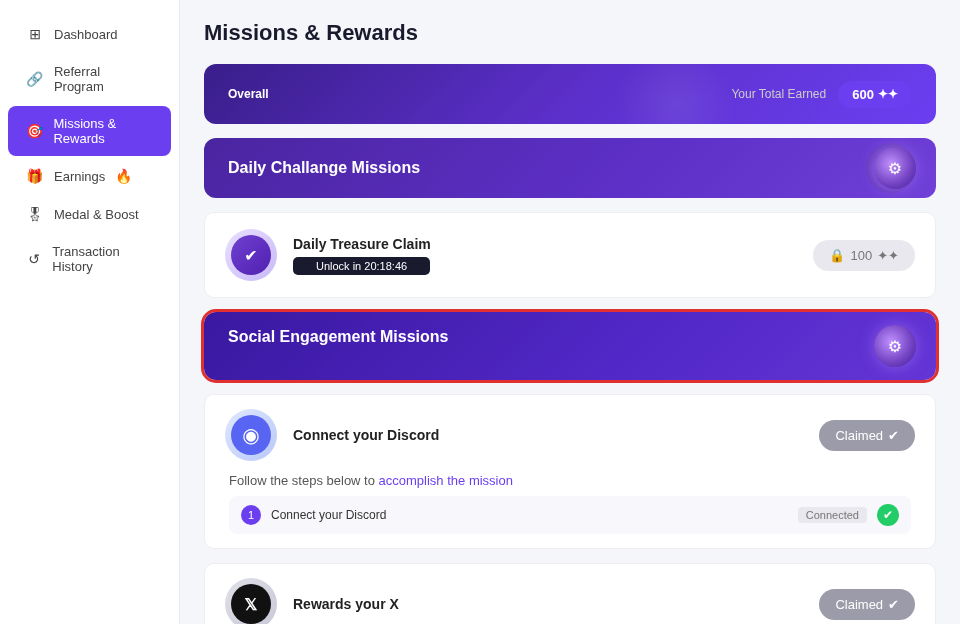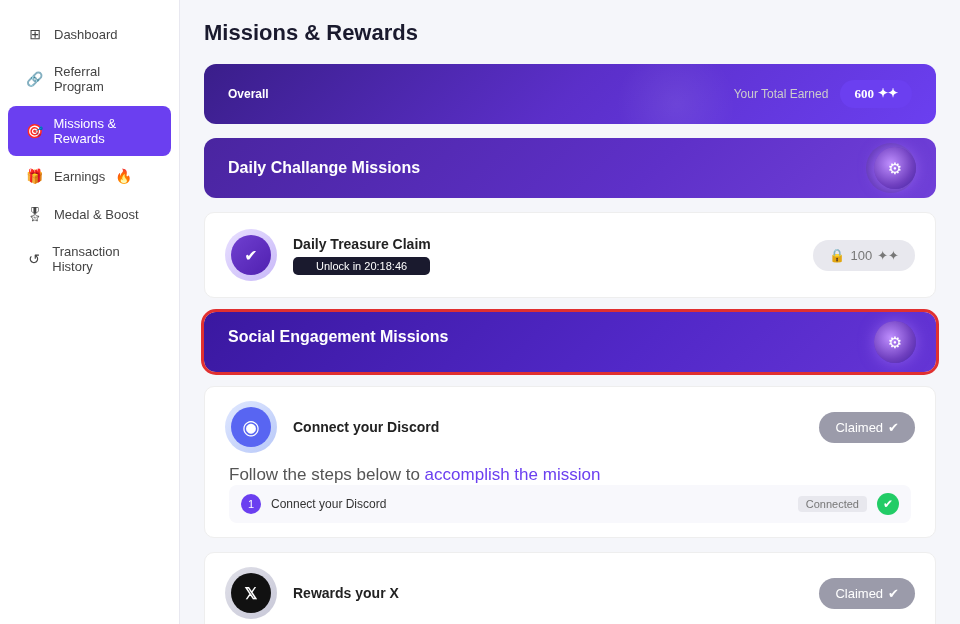--- a/index.html
+++ b/index.html
@@ -97,22 +97,22 @@
       font-size: 12px;
     }
     .earned-badge {
       background: #6b3ff0;
       color: #fff;
       border-radius: 20px;
       padding: 6px 14px;
       font-size: 13px;
       font-weight: 600;
       display: flex;
+      align-items: center;
       gap: 4px;
-      font-family: Liberation Serif, serif;
     }
     .coin-icon { font-size: 12px; }
 
     
     .challenge-banner {
       background: linear-gradient(135deg, #4a25a0 0%, #5e30c8 60%, #7040d8 100%);
       border-radius: 12px;
       padding: 0 24px;
       height: 60px;
       display: flex;
@@ -226,21 +226,21 @@
       margin-bottom: 14px;
       position: relative;
       overflow: hidden;
       outline: 3px solid #e03030;
       outline-offset: 0;
     }
     .social-banner-title {
       color: #fff;
       font-size: 16px;
       font-weight: 700;
-      margin-bottom: 10px;
+      margin-bottom: 18px;
     }
     .social-banner-sub {
       color: #c8b8f8;
       font-size: 12px;
     }
     .social-orb {
       position: absolute;
       right: 20px;
       top: 50%;
       transform: translateY(-50%);
@@ -304,22 +304,23 @@
       cursor: pointer;
       display: flex;
       align-items: center;
       gap: 5px;
     }
     .follow-steps {
       margin-top: 12px;
       padding: 0 4px;
     }
     .follow-label {
-      font-size: 17px;
+      font-size: 13px;
       color: #555;
+      margin-bottom: 8px;
     }
     .follow-label span { color: #6b3ff0; }
     .step-row {
       display: flex;
       align-items: center;
       gap: 10px;
       background: #f8f8fc;
       border-radius: 8px;
       padding: 8px 12px;
     }

